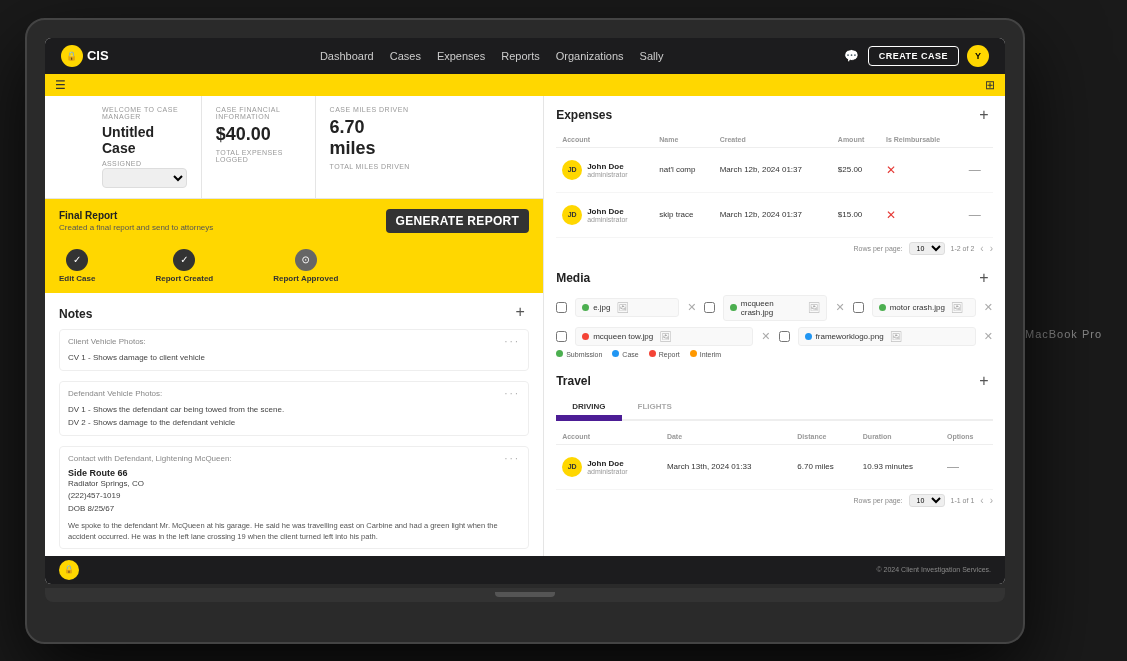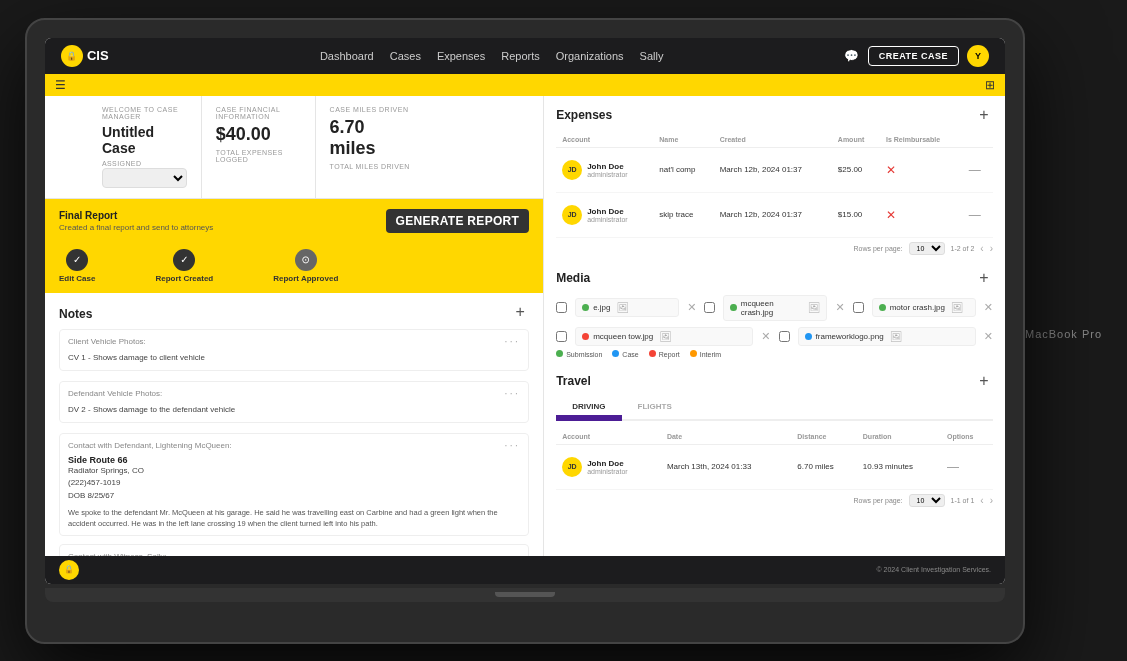--- a/index.html
+++ b/index.html
@@ -590,20 +590,21 @@
               <span class="note-menu">···</span>
             </div>
             <div class="note-item">CV 1 - Shows damage to client vehicle</div>
           </div>
 
           <div class="note-group">
             <div class="note-group-header">
               <span class="note-group-title">Defendant Vehicle Photos:</span>
               <span class="note-menu">···</span>
             </div>
+            <div class="note-item">DV 1 - Shows the defendant car being towed from the scene.</div>
             <div class="note-item">DV 2 - Shows damage to the defendant vehicle</div>
           </div>
 
           <div class="contact-block">
             <div class="contact-header-row">
               <span class="contact-title">Contact with Defendant, Lightening McQueen:</span>
               <span class="note-menu">···</span>
             </div>
             <div class="contact-name">Side Route 66</div>
             <div class="contact-detail">

